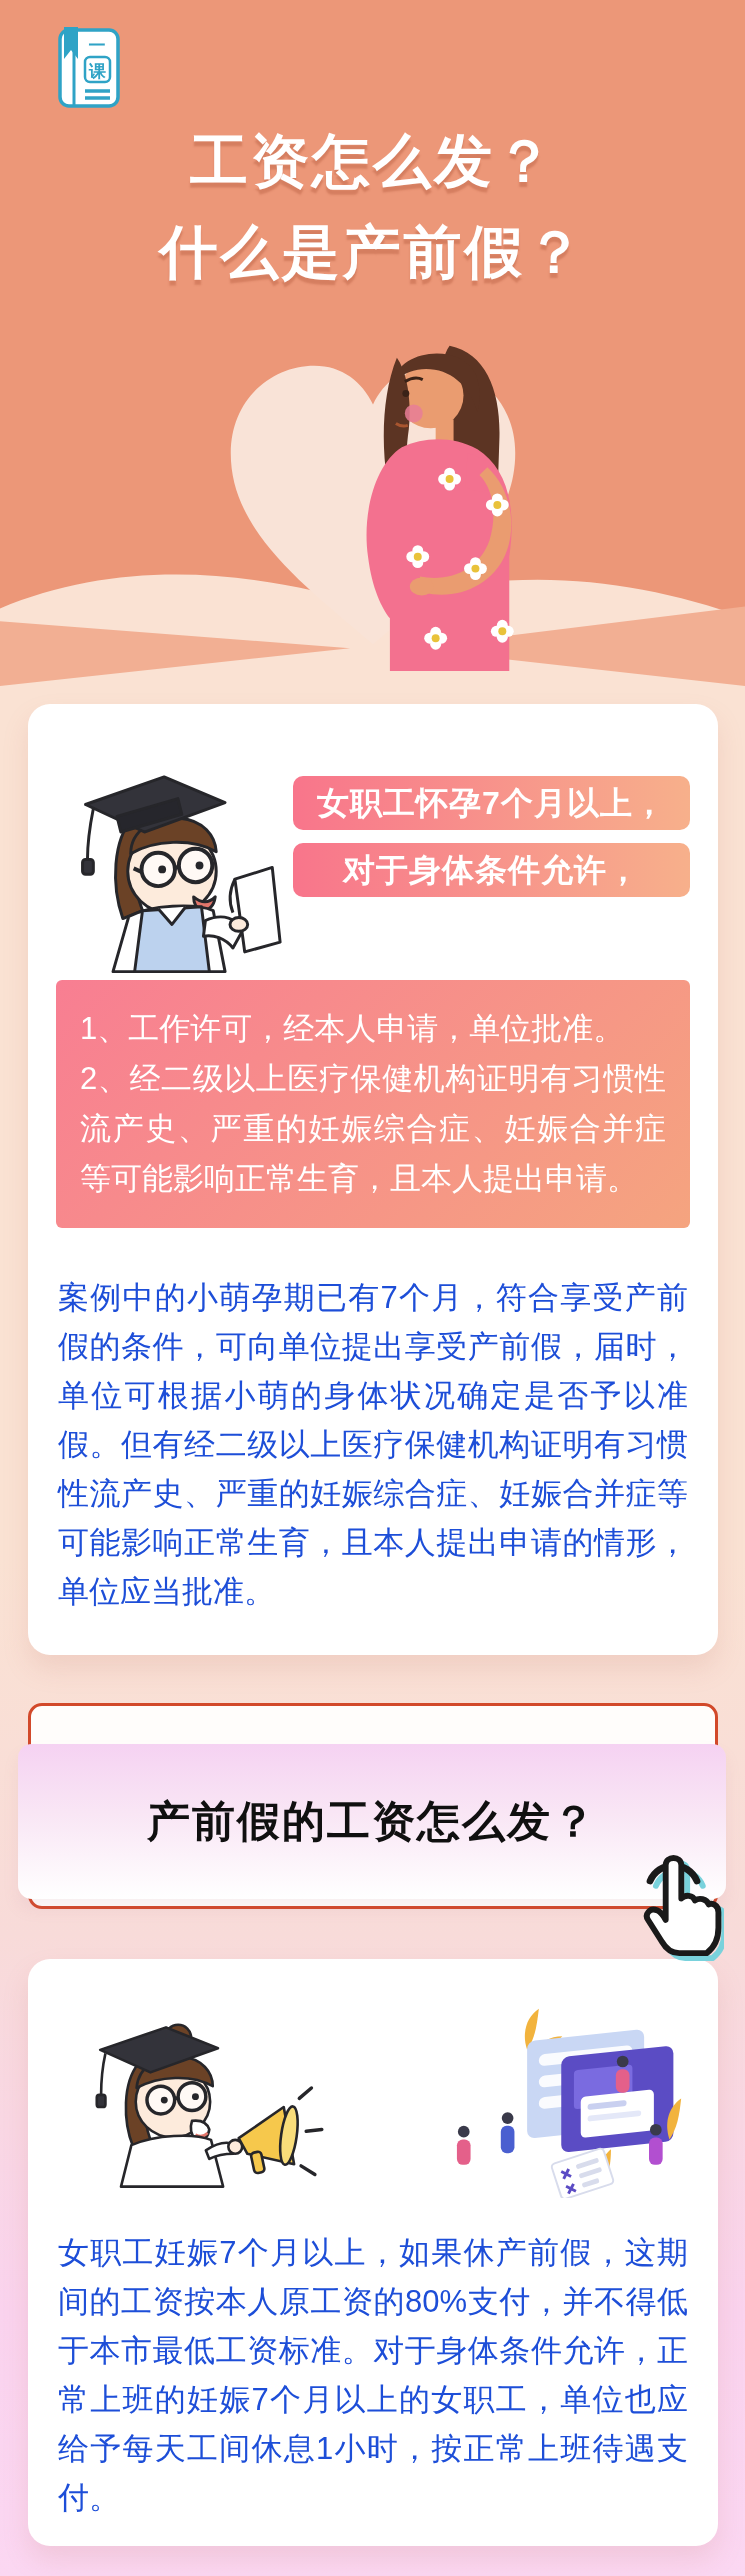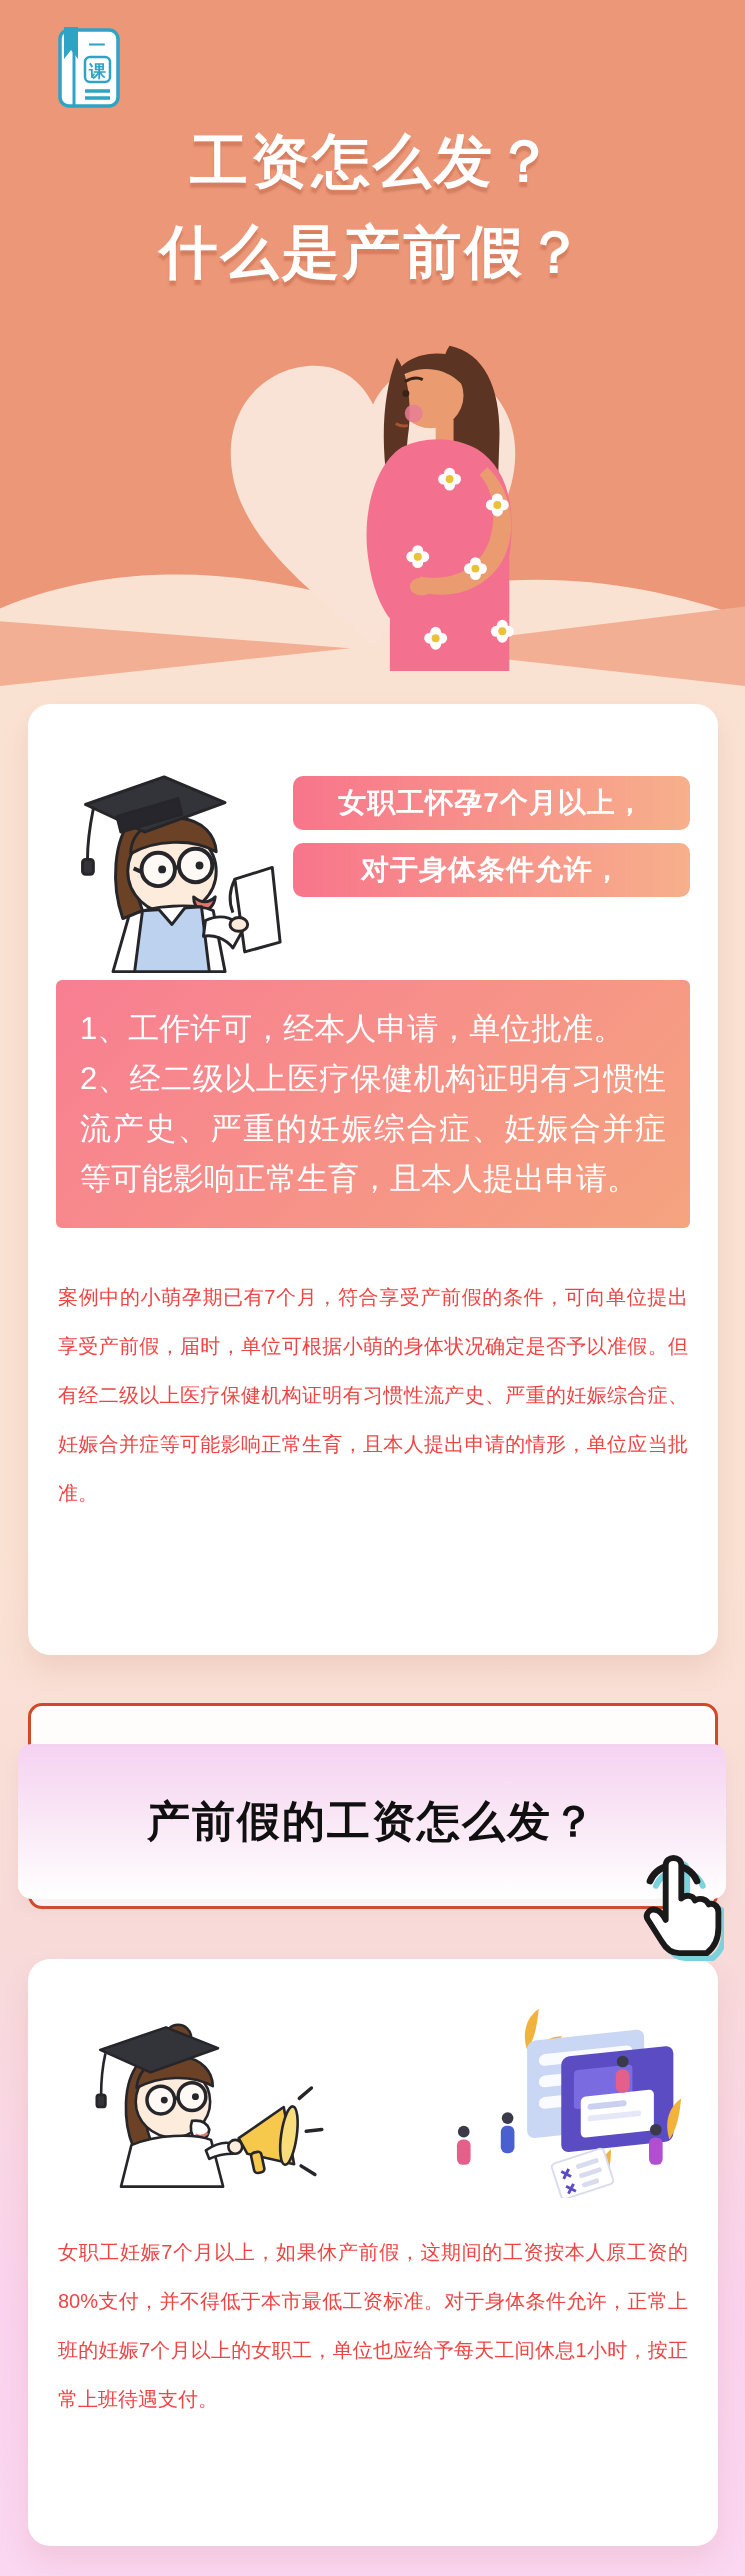--- a/index.html
+++ b/index.html
@@ -19,26 +19,26 @@
   .page-body{position:relative;padding:18px 0 31px;
       background:linear-gradient(180deg,#FAE2D3 0%,#FAE2D3 46%,#F8DBD9 66%,#FAD3EE 86%,#FBD7F2 100%);}
   .card{position:relative;margin:0 28px;background:#ffffff;border-radius:22px;
       box-shadow:0 14px 26px rgba(198,128,116,0.18);box-sizing:border-box;overflow:hidden;}
   .card1{height:951px;padding:52px 28px 0;}
   .intro-row{display:flex;height:224px;}
   .scholar1{width:231px;height:221px;flex:none;margin-top:-4px;}
   .banners{flex:1;padding-top:20px;margin-left:6px;}
   .pill{height:54px;line-height:54px;border-radius:10px;margin-bottom:13px;
       background:linear-gradient(90deg,#F8758B 0%,#F7B08B 100%);
-      color:#fff;font-size:28px;font-weight:700;text-align:center;letter-spacing:1px;}
+      color:#fff;font-size:32px;font-weight:700;text-align:center;letter-spacing:1px;}
   .cond-box{background:linear-gradient(135deg,#F87E92 0%,#F5A47F 100%);border-radius:6px;
       padding:24px 24px;color:#ffffff;font-size:31px;line-height:50px;text-align:justify;}
   .cond-box p{margin:0;}
   .cond-box p + p{margin-top:0;}
-  .para{font-size:20px;line-height:49px;color:#ef4444;text-align:justify;margin:45px 2px 0;}
+  .para{font-size:31px;line-height:49px;color:#1d4ed8;text-align:justify;margin:45px 2px 0;}
 
   
   .banner-wrap{position:relative;margin:48px 28px 0;height:206px;cursor:pointer;}
   .banner-outline{position:absolute;inset:0;border:3px solid #D2492A;border-radius:14px;
       background:#FFFDFB;box-sizing:border-box;}
   .banner-fill{position:absolute;left:-10px;right:-8px;top:41px;height:155px;border-radius:14px;
       background:linear-gradient(180deg,#F5D2F2 0%,#F9E6F5 45%,#FFFFFF 100%);
       display:flex;align-items:center;justify-content:center;
       box-shadow:0 10px 16px rgba(180,120,150,0.10);}
   .banner-title{margin:0;font-size:43px;font-weight:800;color:#101010;letter-spacing:2px;}

